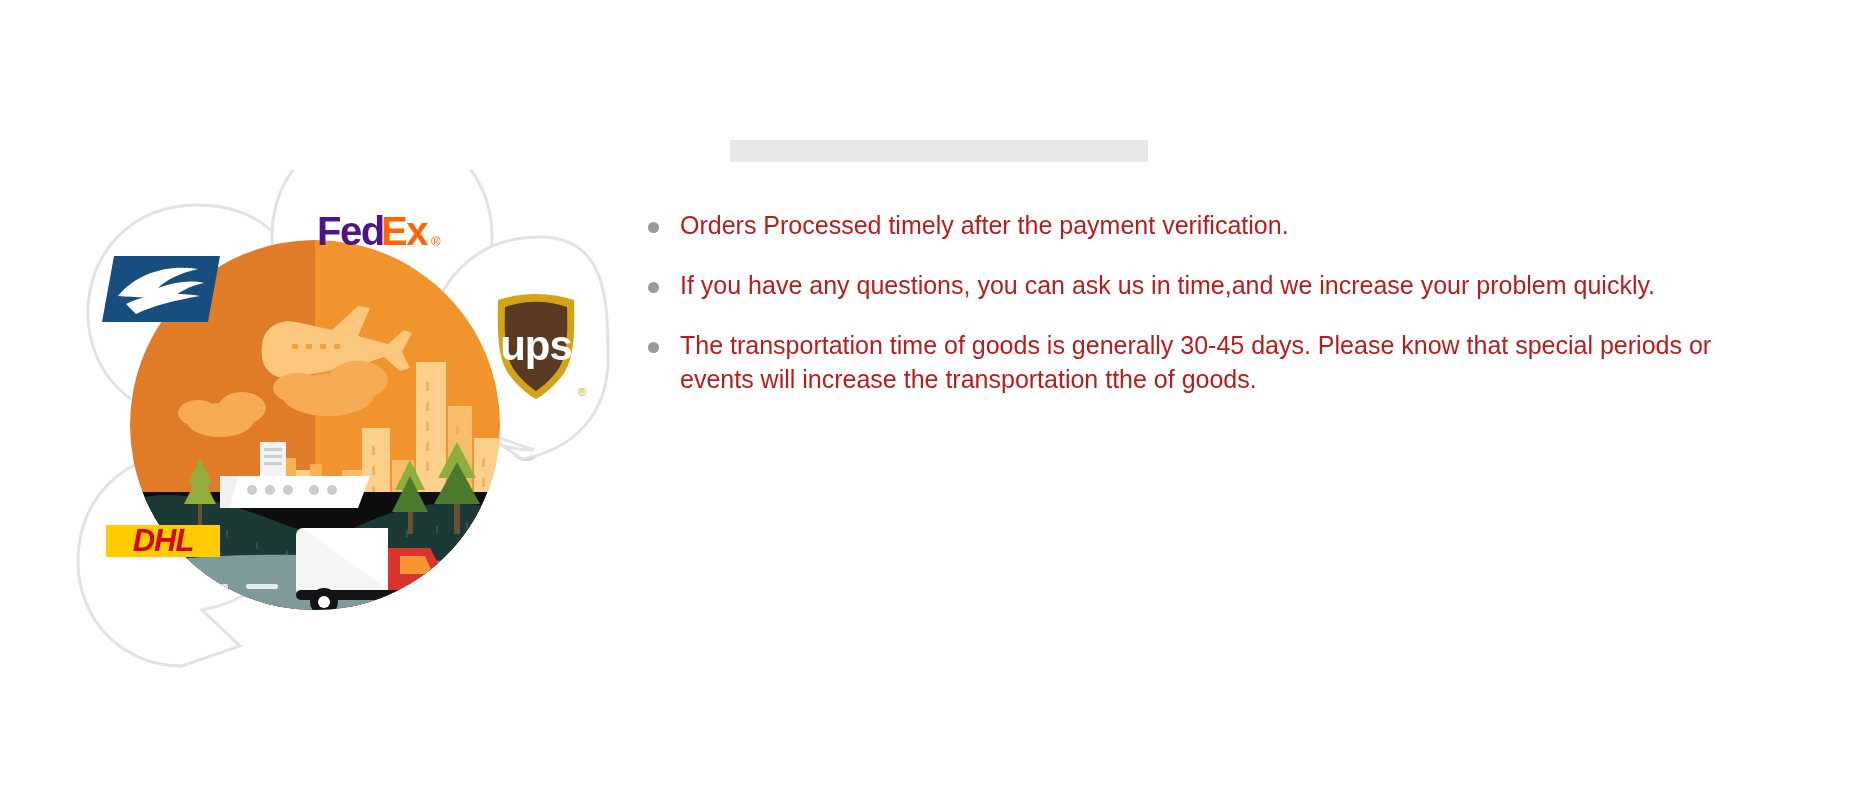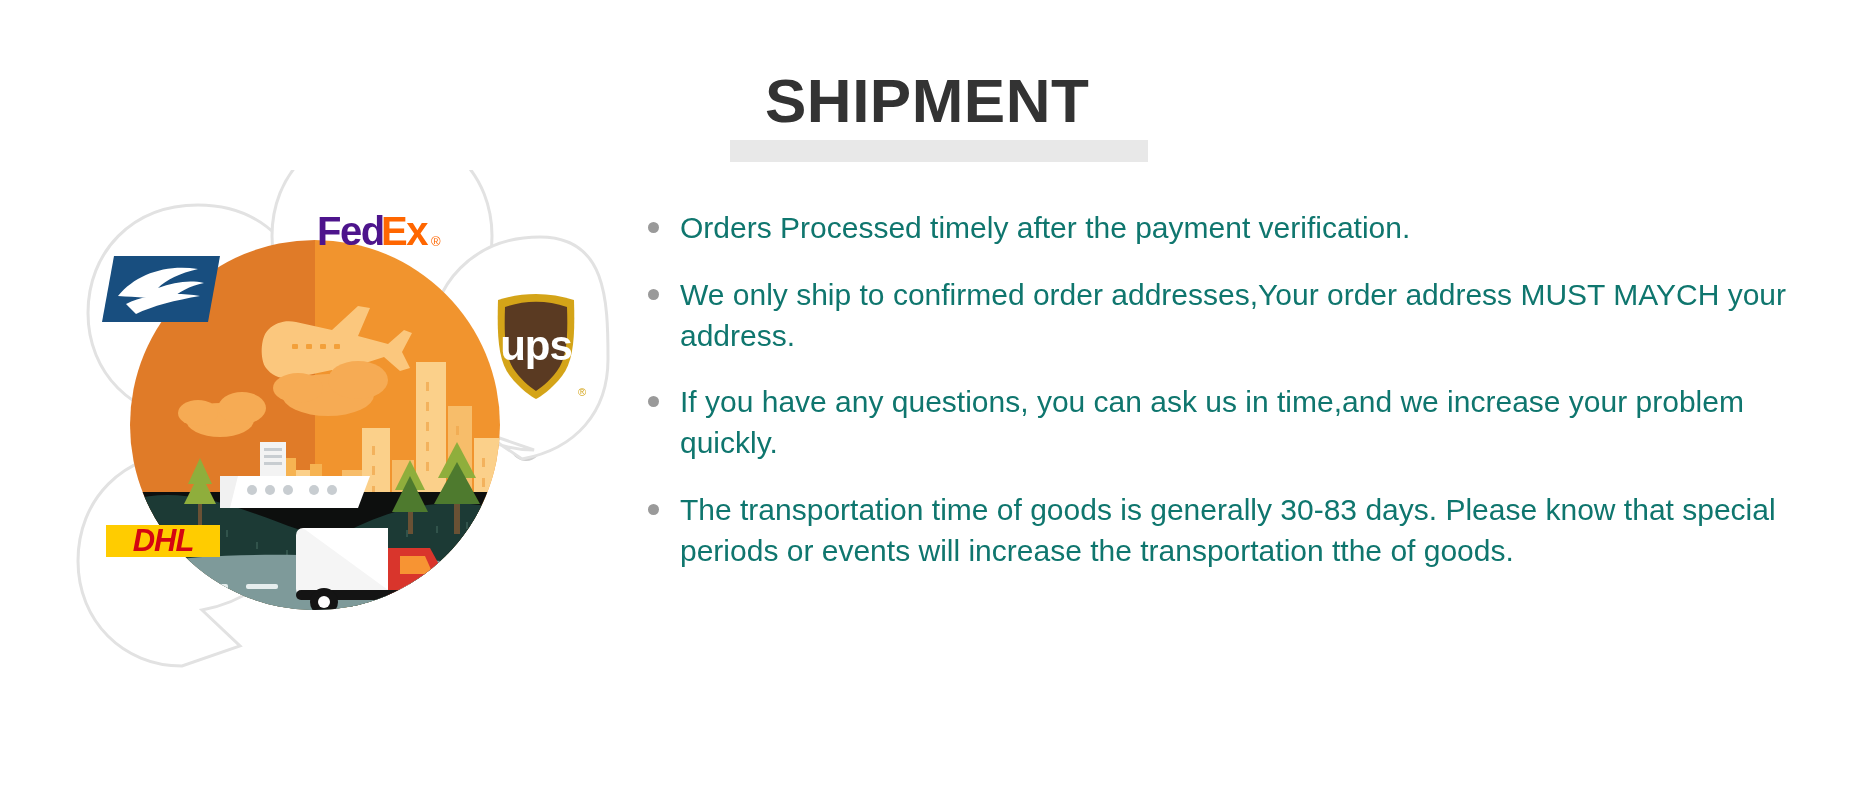--- a/index.html
+++ b/index.html
@@ -69,23 +69,23 @@
   .bullet-list {
     list-style: none;
     margin: 48px 0 0 0;
     padding: 0;
     width: 1150px;
   }
   .bullet-item {
     position: relative;
     padding-left: 40px;
     margin-bottom: 26px;
-    font-size: 30px;
+    font-size: 25px;
     line-height: 1.36;
-    color: #0f766e;
+    color: #b91c1c;
     font-weight: 400;
   }
   .bullet-item:last-child { margin-bottom: 0; }
   .bullet-dot {
     position: absolute;
     left: 8px;
     top: 14px;
     width: 11px;
     height: 11px;
     border-radius: 50%;
@@ -289,36 +289,31 @@
         <rect x="36" y="355" width="114" height="32" fill="#ffcc00"></rect>
         <text x="93" y="381" text-anchor="middle" font-family="'Liberation Sans', sans-serif" font-size="31" font-weight="bold" font-style="italic" fill="#d40511" letter-spacing="-1">DHL</text>
       </g>
     </svg>
   </div>
 
   <div class="content">
 
     <div class="title-wrap">
       <div class="title-highlight"></div>
-      <h1 class="page-title">SHIPMENT</h1>
     </div>
 
     <ul class="bullet-list">
       <li class="bullet-item">
         <span class="bullet-dot"></span>
         <span class="bullet-text">Orders Processed timely after the payment verification.</span>
       </li>
       <li class="bullet-item">
         <span class="bullet-dot"></span>
-        <span class="bullet-text">We only ship to confirmed order addresses,Your order address MUST MAYCH your address.</span>
-      </li>
-      <li class="bullet-item">
-        <span class="bullet-dot"></span>
         <span class="bullet-text">If you have any questions, you can ask us in time,and we increase your problem quickly.</span>
       </li>
       <li class="bullet-item">
         <span class="bullet-dot"></span>
-        <span class="bullet-text">The transportation time of goods is generally 30-83 days. Please know that special periods or events will increase the transportation tthe of goods.</span>
+        <span class="bullet-text">The transportation time of goods is generally 30-45 days. Please know that special periods or events will increase the transportation tthe of goods.</span>
       </li>
     </ul>
 
   </div>
 </div>
 
 </body></html>

